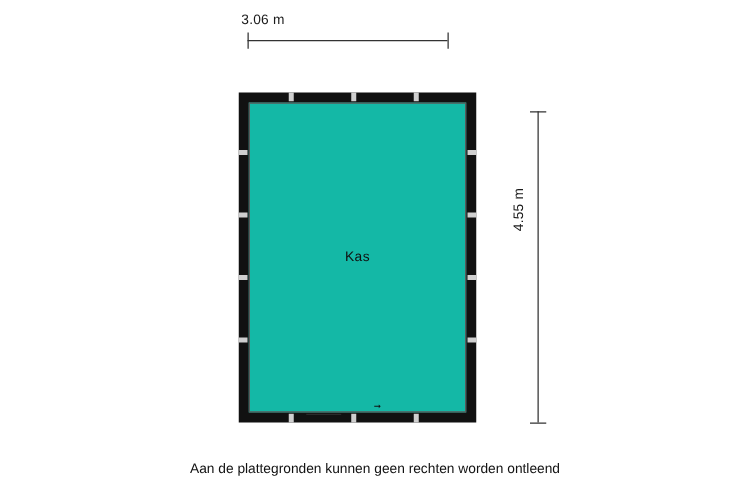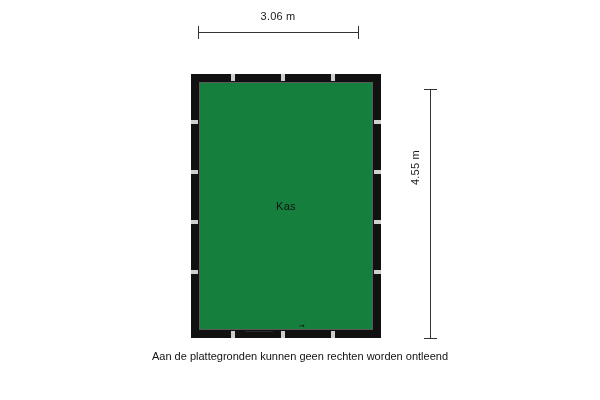--- a/index.html
+++ b/index.html
@@ -23,21 +23,21 @@
     width: 600px;
     height: 400px;
   }
 
   
   .dim-top-label {
     position: absolute;
     left: 193px;
     top: 10px;
     width: 170px;
-    text-align: center;
+    text-align: left;
     font-size: 11px;
     letter-spacing: 0.2px;
     color: #1a1a1a;
   }
   .dim-top-line {
     position: absolute;
     left: 198px;
     top: 32px;
     width: 160px;
     height: 1px;
@@ -94,21 +94,21 @@
     height: 264px;
     background: #111111;
     box-sizing: border-box;
   }
   .room-inner {
     position: absolute;
     left: 8px;
     top: 8px;
     right: 8px;
     bottom: 8px;
-    background: #15803d;
+    background: #14b8a6;
     border: 1px solid #5a5a5a;
     box-sizing: border-box;
   }
   .room-label {
     position: absolute;
     left: 0;
     top: 0;
     width: 100%;
     height: 100%;
     display: flex;
@@ -143,21 +143,21 @@
     top: 322px;
     font-size: 7px;
     line-height: 7px;
     color: #111111;
   }
 
   
   .footer {
     position: absolute;
     left: 0;
-    top: 348px;
+    top: 367px;
     width: 600px;
     text-align: center;
   }
   .footer-line {
     font-size: 11px;
     color: #111111;
     line-height: 16px;
   }
 </style>
 </head>

